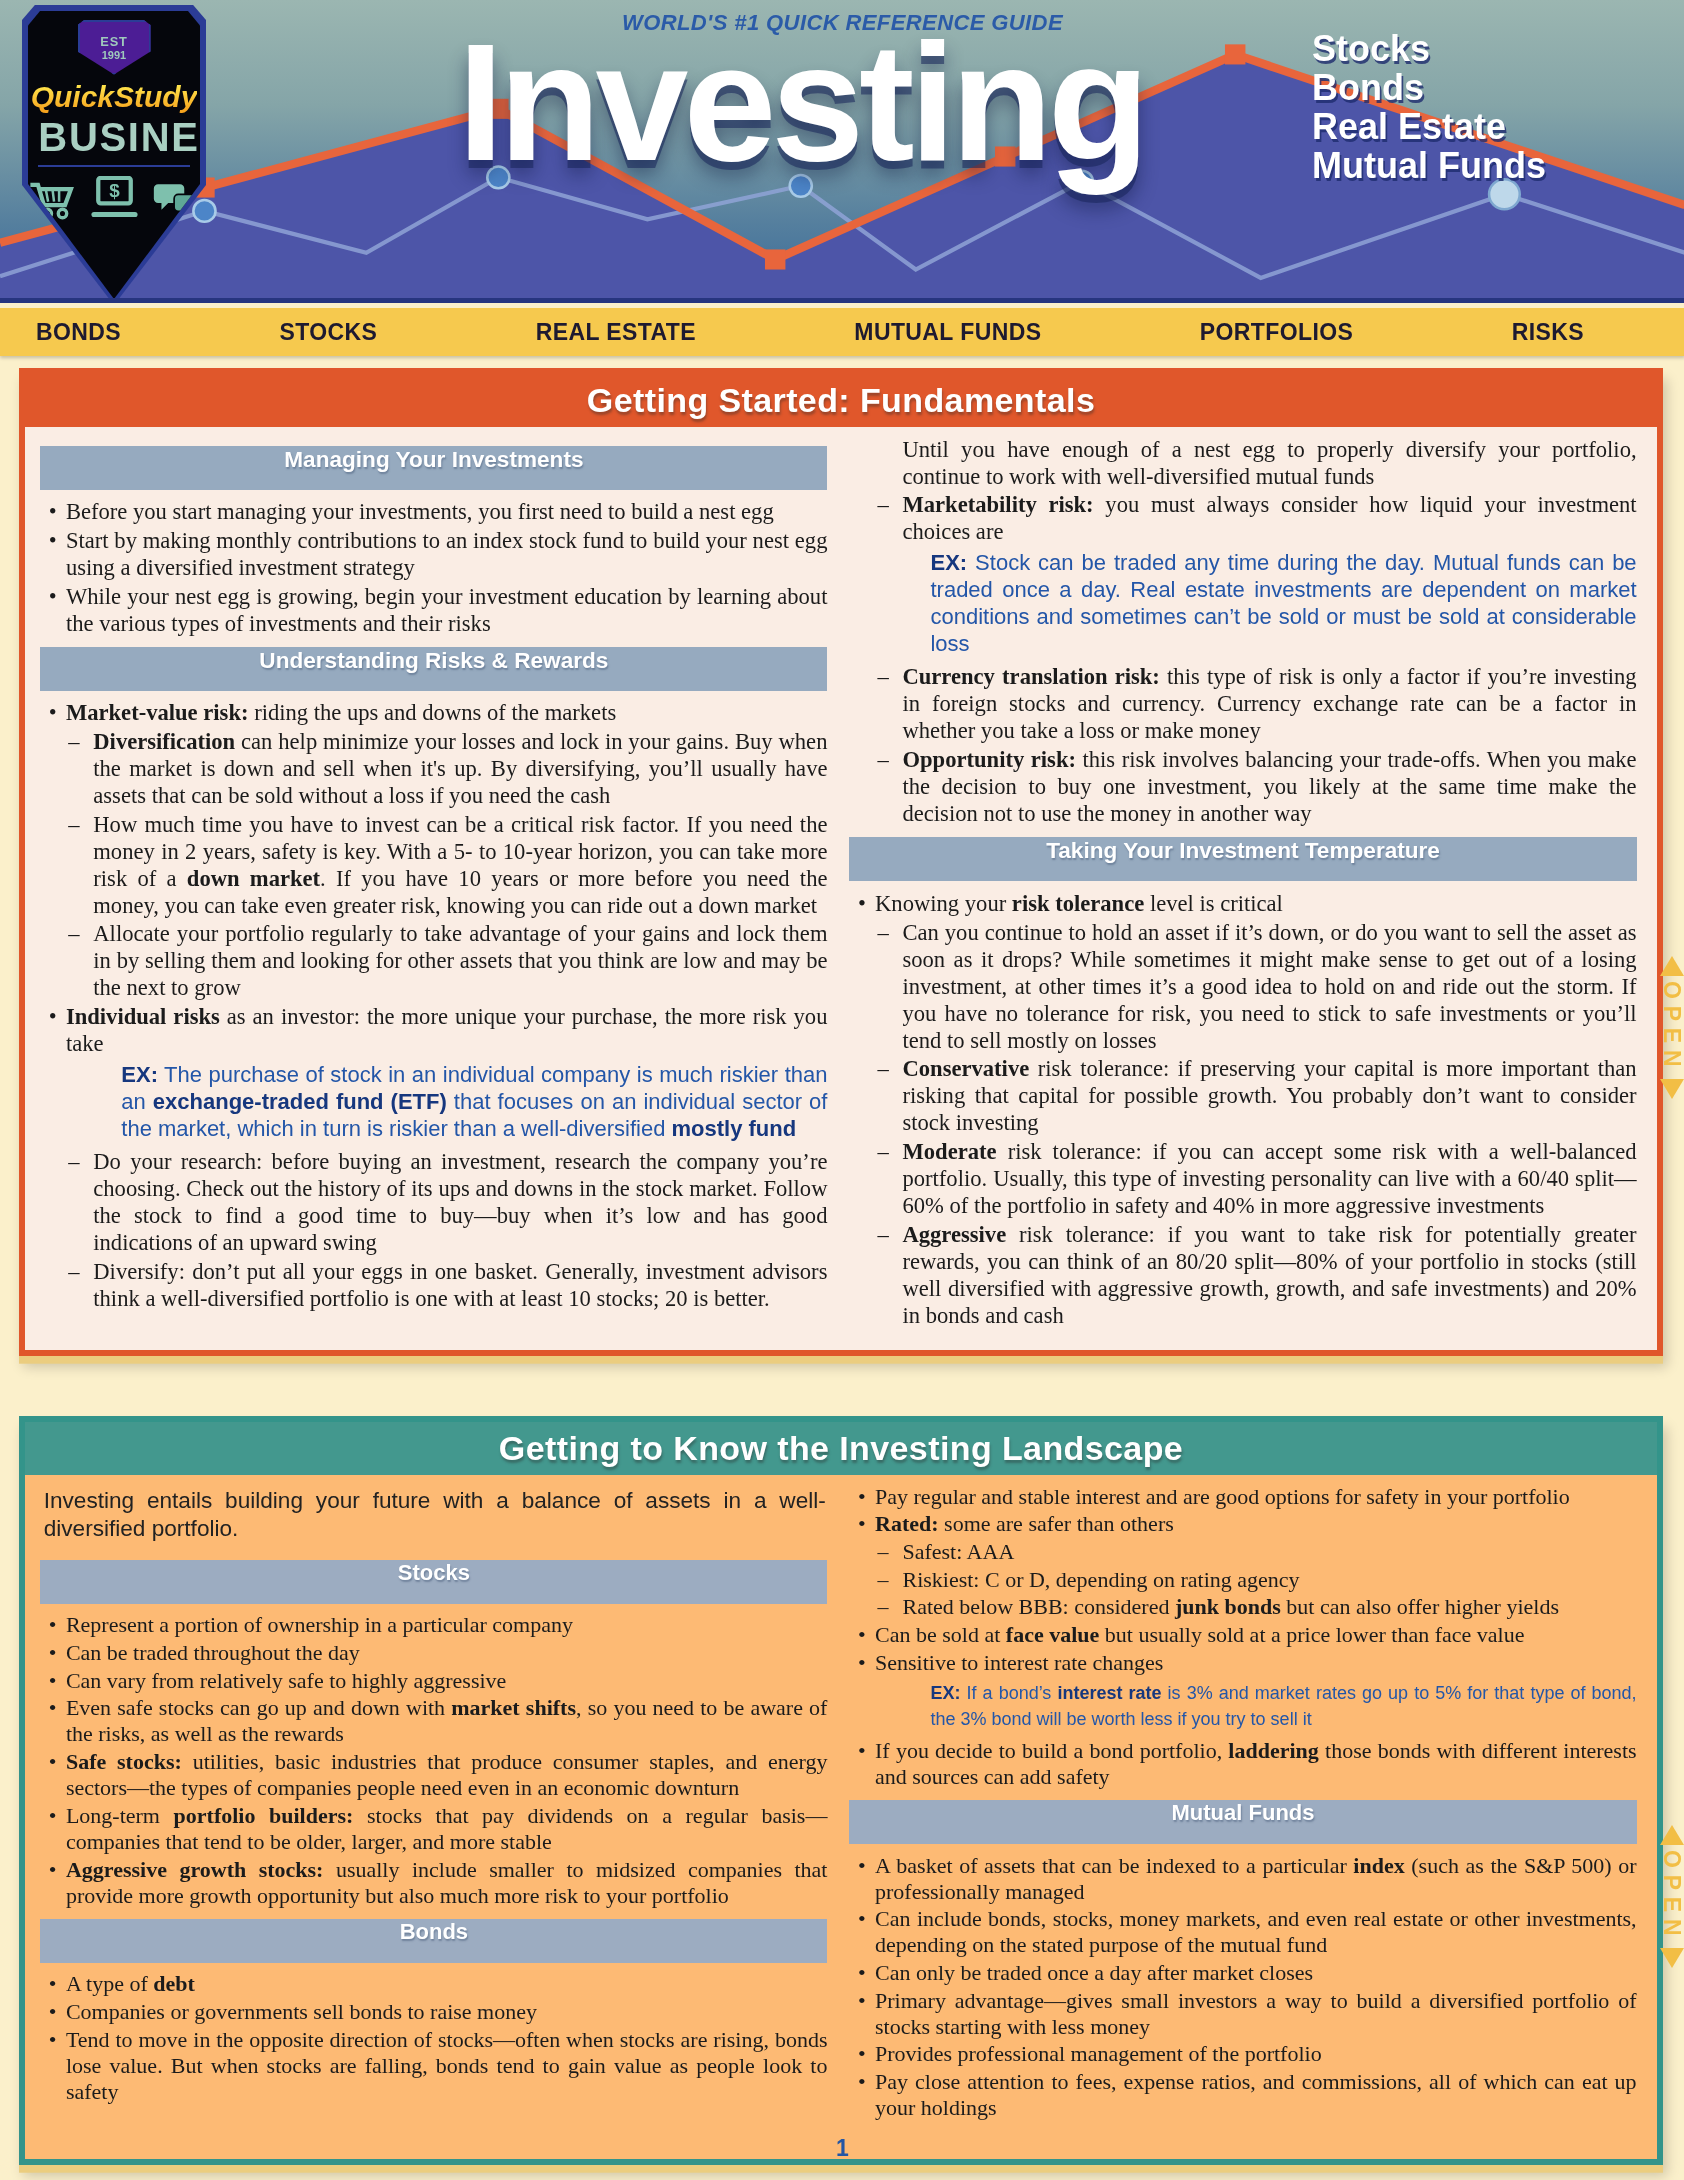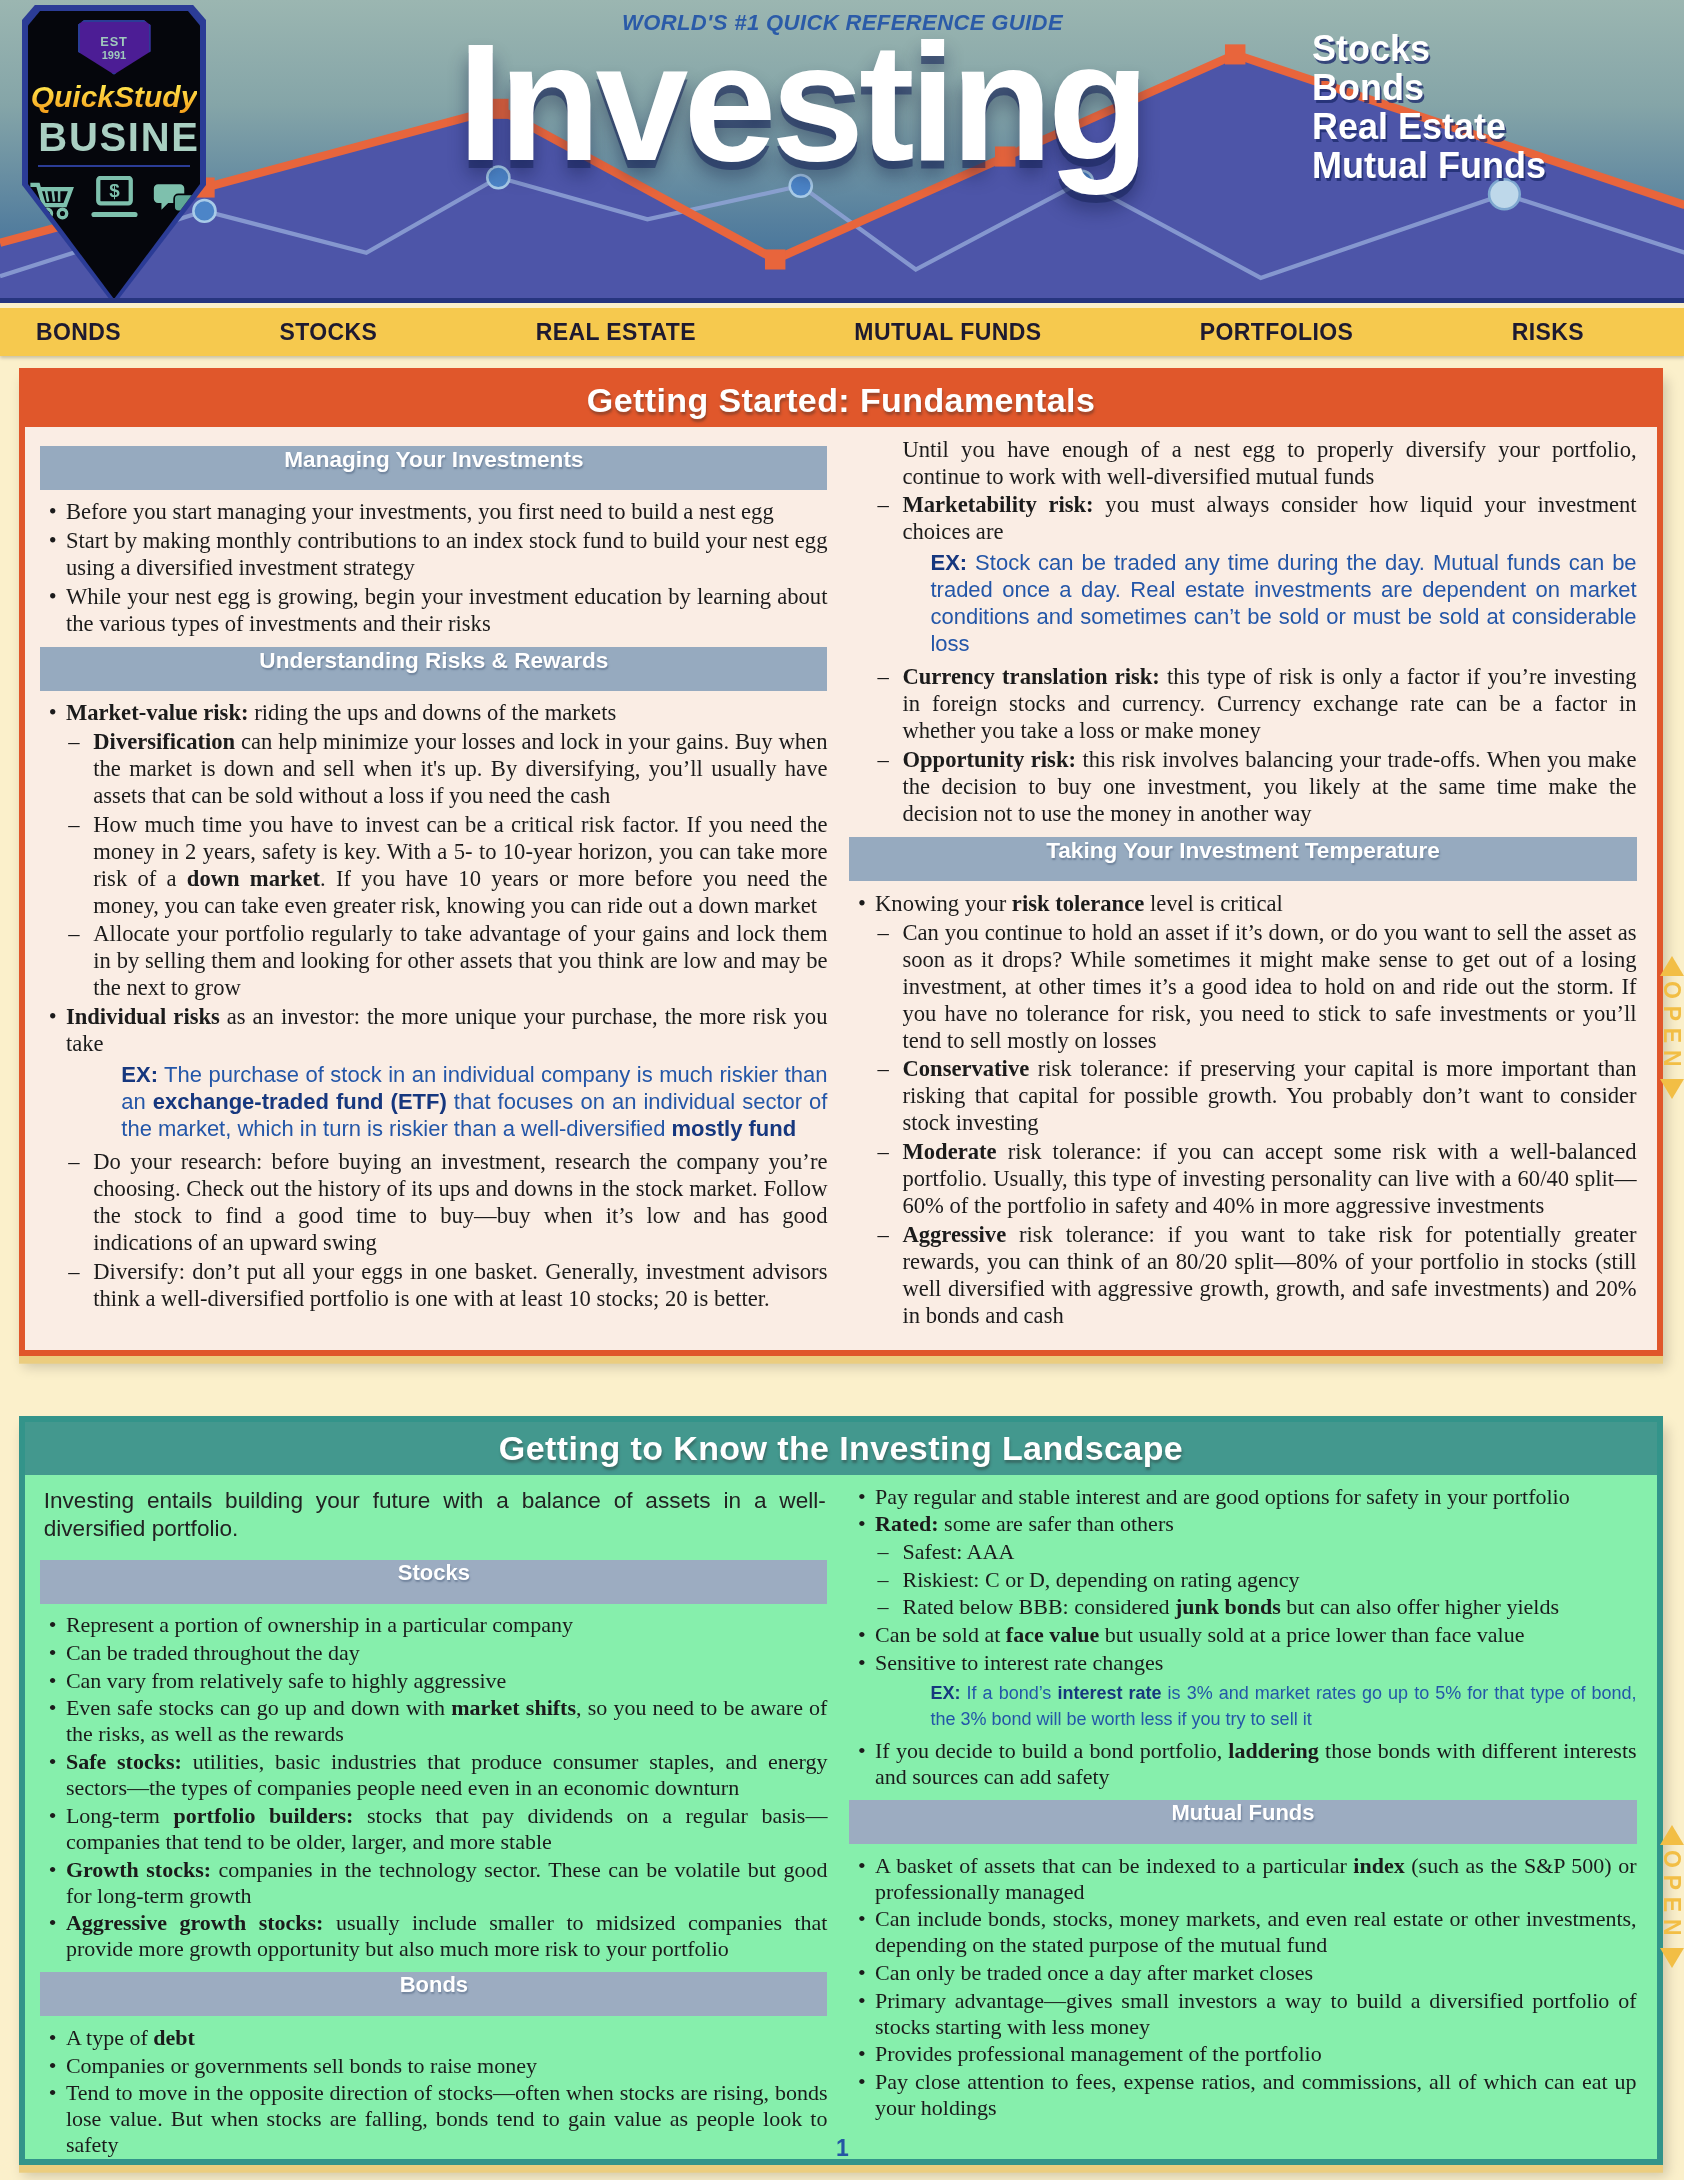--- a/index.html
+++ b/index.html
@@ -42,21 +42,21 @@
   
   .nav { position:absolute; left:0; top:308px; width:1685px; height:48px; background:#F6C94E;
     display:flex; align-items:center; justify-content:space-between; padding:0 101px 0 36px;
     box-shadow:0 2.6px 3.4px rgba(0,0,0,0.2); }
   .nav-item { font-size:23px; font-weight:bold; color:#1E1A30; letter-spacing:0.4px; cursor:pointer; }
 
   
   .panel { position:absolute; left:19px; width:1644px; border:6px solid; overflow:hidden; }
   .panel1 { top:368px; height:988px; border-color:#E0572B; background:#FAEDE4;
     box-shadow:0 7.7px 0 #EBCD7F, 4.3px 11px 12px rgba(0,0,0,0.18); }
-  .panel2 { top:1416px; height:749px; border-color:#33948A; background:#86efac;
+  .panel2 { top:1416px; height:749px; border-color:#33948A; background:#fdba74;
     box-shadow:0 7.7px 0 #EBCD7F, 4.3px 11px 12px rgba(0,0,0,0.18); }
   .panel-header { height:53px; display:flex; align-items:center; justify-content:center;
     color:#fff; font-weight:bold; font-size:34px; letter-spacing:0.4px;
     text-shadow:0.9px 2.6px 2.6px rgba(40,40,40,0.4); }
   .panel1 .panel-header { background:#E0572B; }
   .panel2 .panel-header { background:#43988E; }
   .panel-body { display:flex; gap:22px; padding:8.5px 20.4px 0 15.3px; }
   .col { flex:1; min-width:0; }
 
   
@@ -204,21 +204,20 @@
   <div class="panel-body">
     <div class="col">
         <div class="blk blk-intro"><span>Investing entails building your future with a balance of assets in a well-diversified portfolio.</span></div>
         <div class="blk blk-subheader"><span>Stocks</span></div>
         <div class="blk blk-bullet"><span>Represent a portion of ownership in a particular company</span></div>
         <div class="blk blk-bullet"><span>Can be traded throughout the day</span></div>
         <div class="blk blk-bullet"><span>Can vary from relatively safe to highly aggressive</span></div>
         <div class="blk blk-bullet"><span>Even safe stocks can go up and down with </span><span class="b">market shifts</span><span>, so you need to be aware of the risks, as well as the rewards</span></div>
         <div class="blk blk-bullet"><span class="b">Safe stocks:</span><span> utilities, basic industries that produce consumer staples, and energy sectors—the types of companies people need even in an economic downturn</span></div>
         <div class="blk blk-bullet"><span>Long-term </span><span class="b">portfolio builders:</span><span> stocks that pay dividends on a regular basis—companies that tend to be older, larger, and more stable</span></div>
-        <div class="blk blk-bullet"><span class="b">Growth stocks:</span><span> companies in the technology sector. These can be volatile but good for long-term growth</span></div>
         <div class="blk blk-bullet"><span class="b">Aggressive growth stocks:</span><span> usually include smaller to midsized companies that provide more growth opportunity but also much more risk to your portfolio</span></div>
         <div class="blk blk-subheader"><span>Bonds</span></div>
         <div class="blk blk-bullet"><span>A type of </span><span class="b">debt</span></div>
         <div class="blk blk-bullet"><span>Companies or governments sell bonds to raise money</span></div>
         <div class="blk blk-bullet"><span>Tend to move in the opposite direction of stocks—often when stocks are rising, bonds lose value. But when stocks are falling, bonds tend to gain value as people look to safety</span></div>
       </div>
     <div class="col">
         <div class="blk blk-bullet"><span>Pay regular and stable interest and are good options for safety in your portfolio</span></div>
         <div class="blk blk-bullet"><span class="b">Rated:</span><span> some are safer than others</span></div>
         <div class="blk blk-dash"><span>Safest: AAA</span></div>

